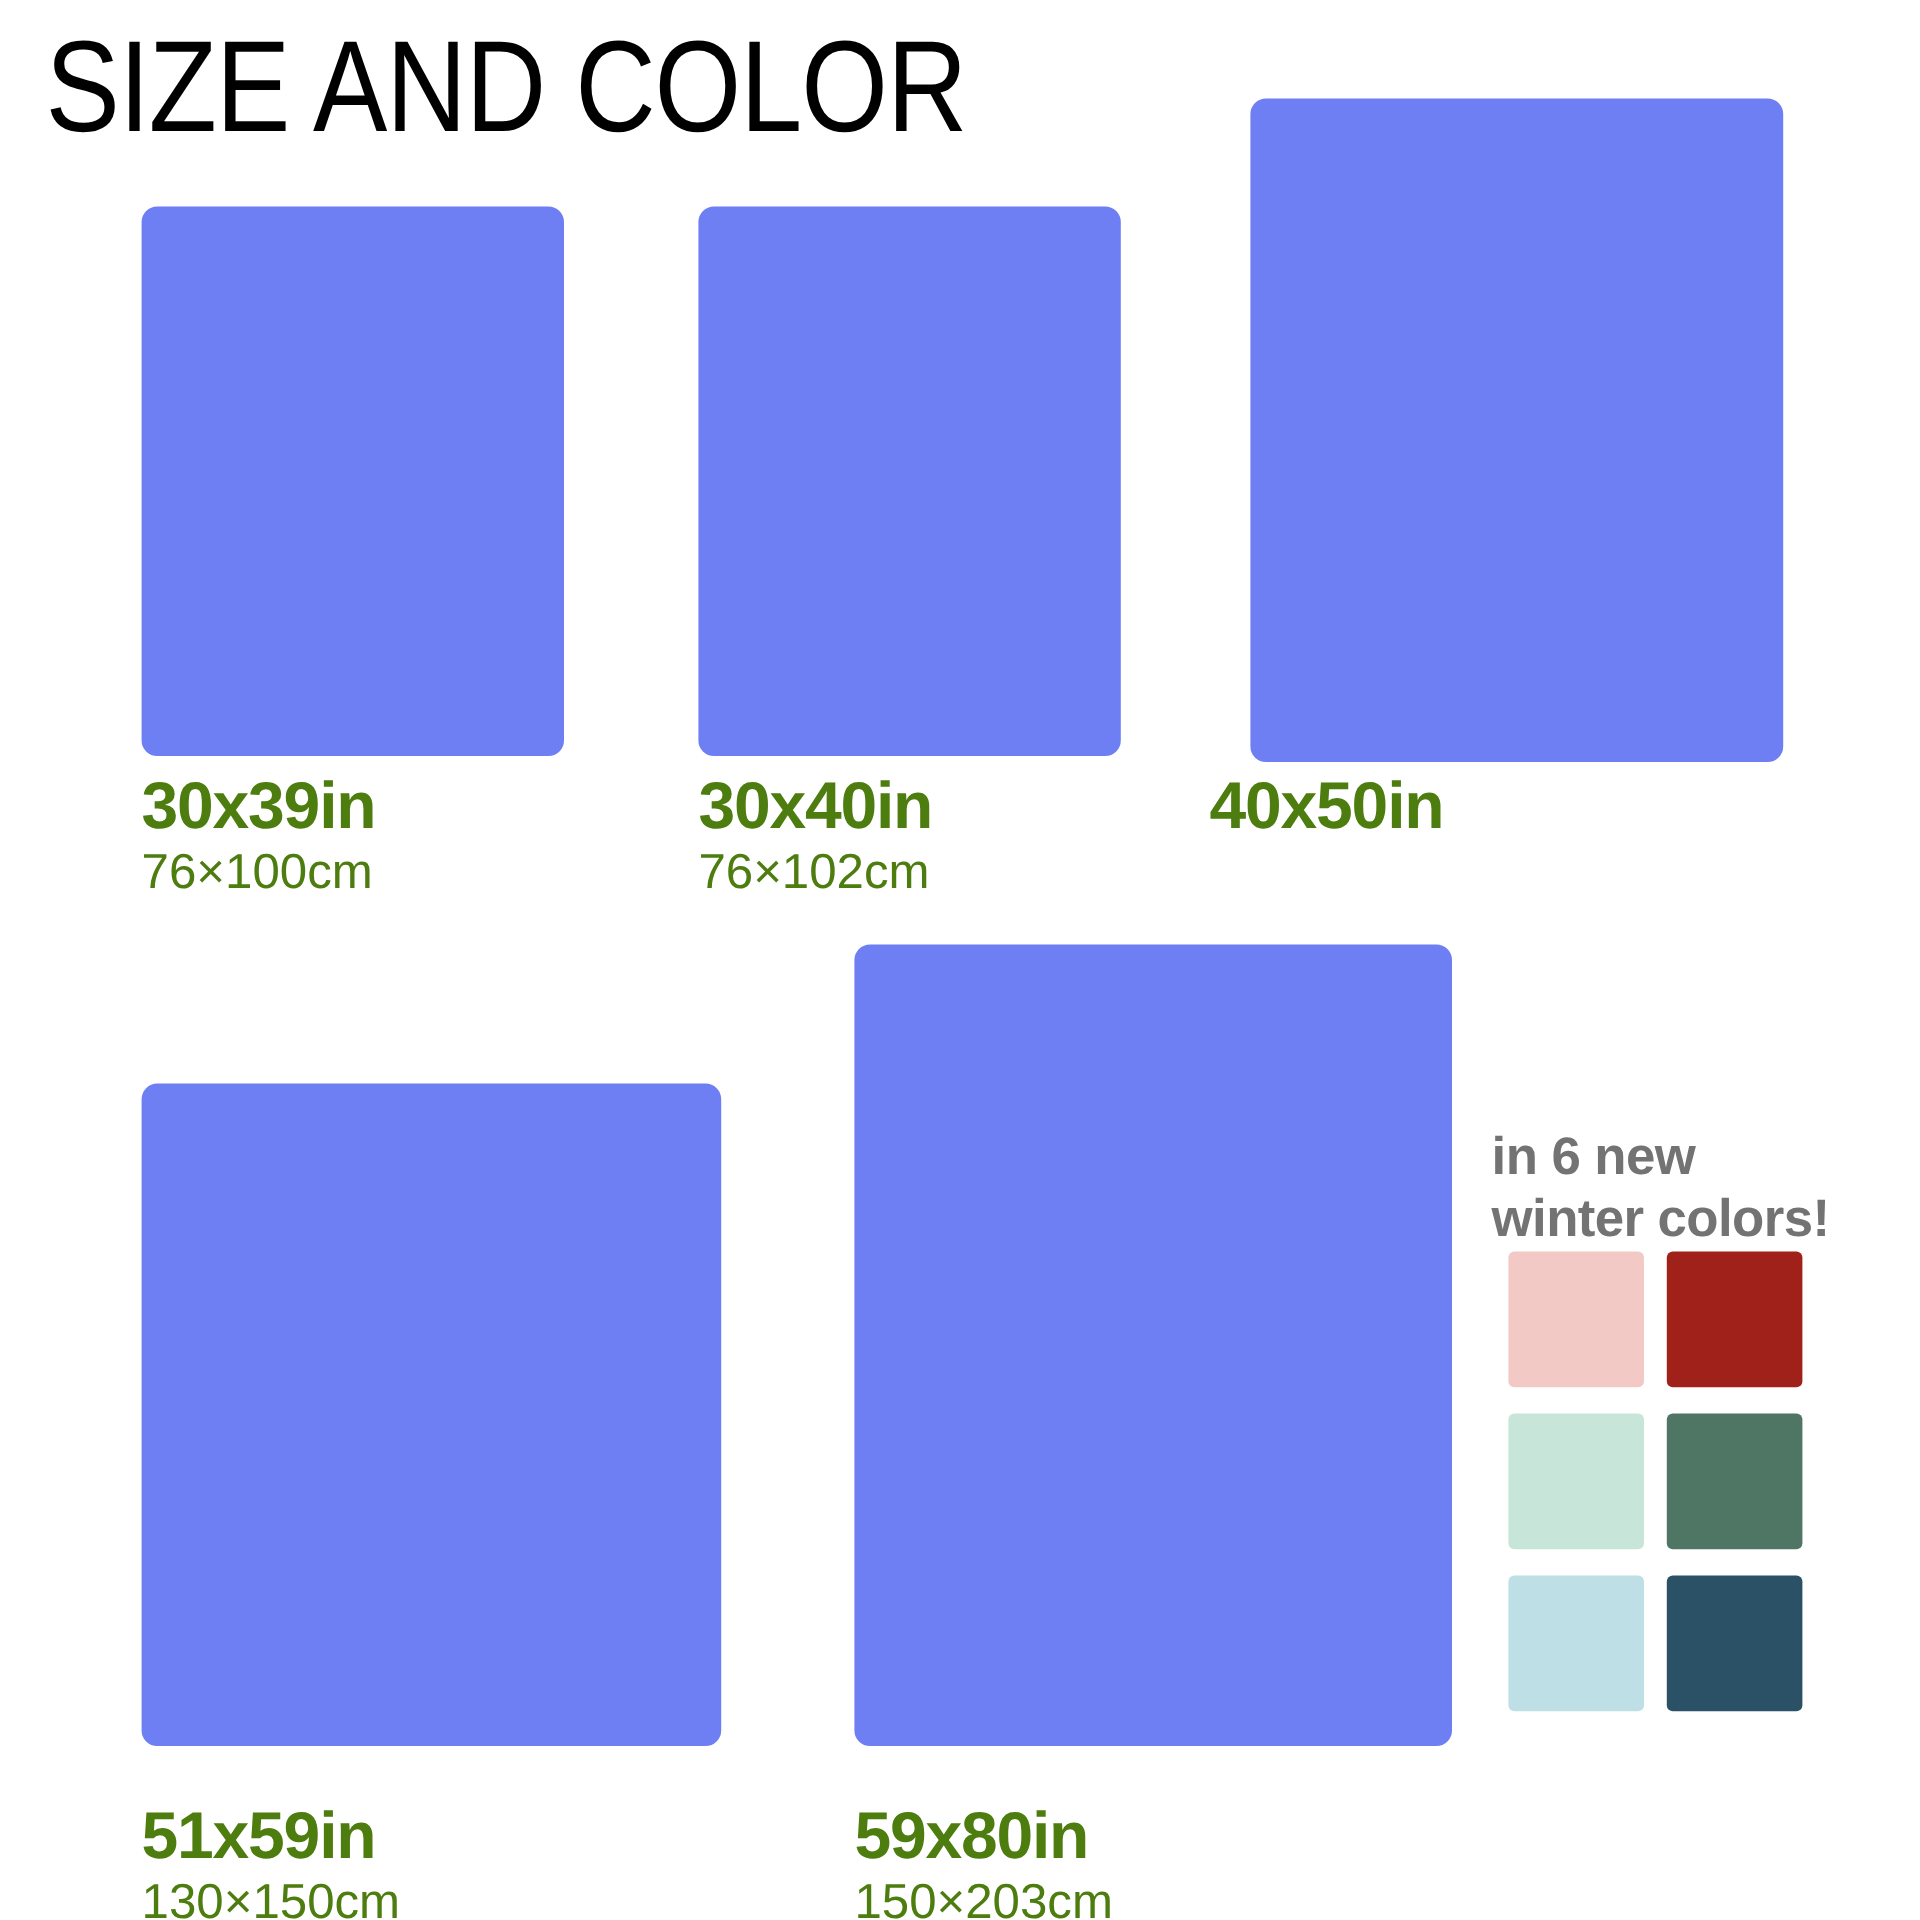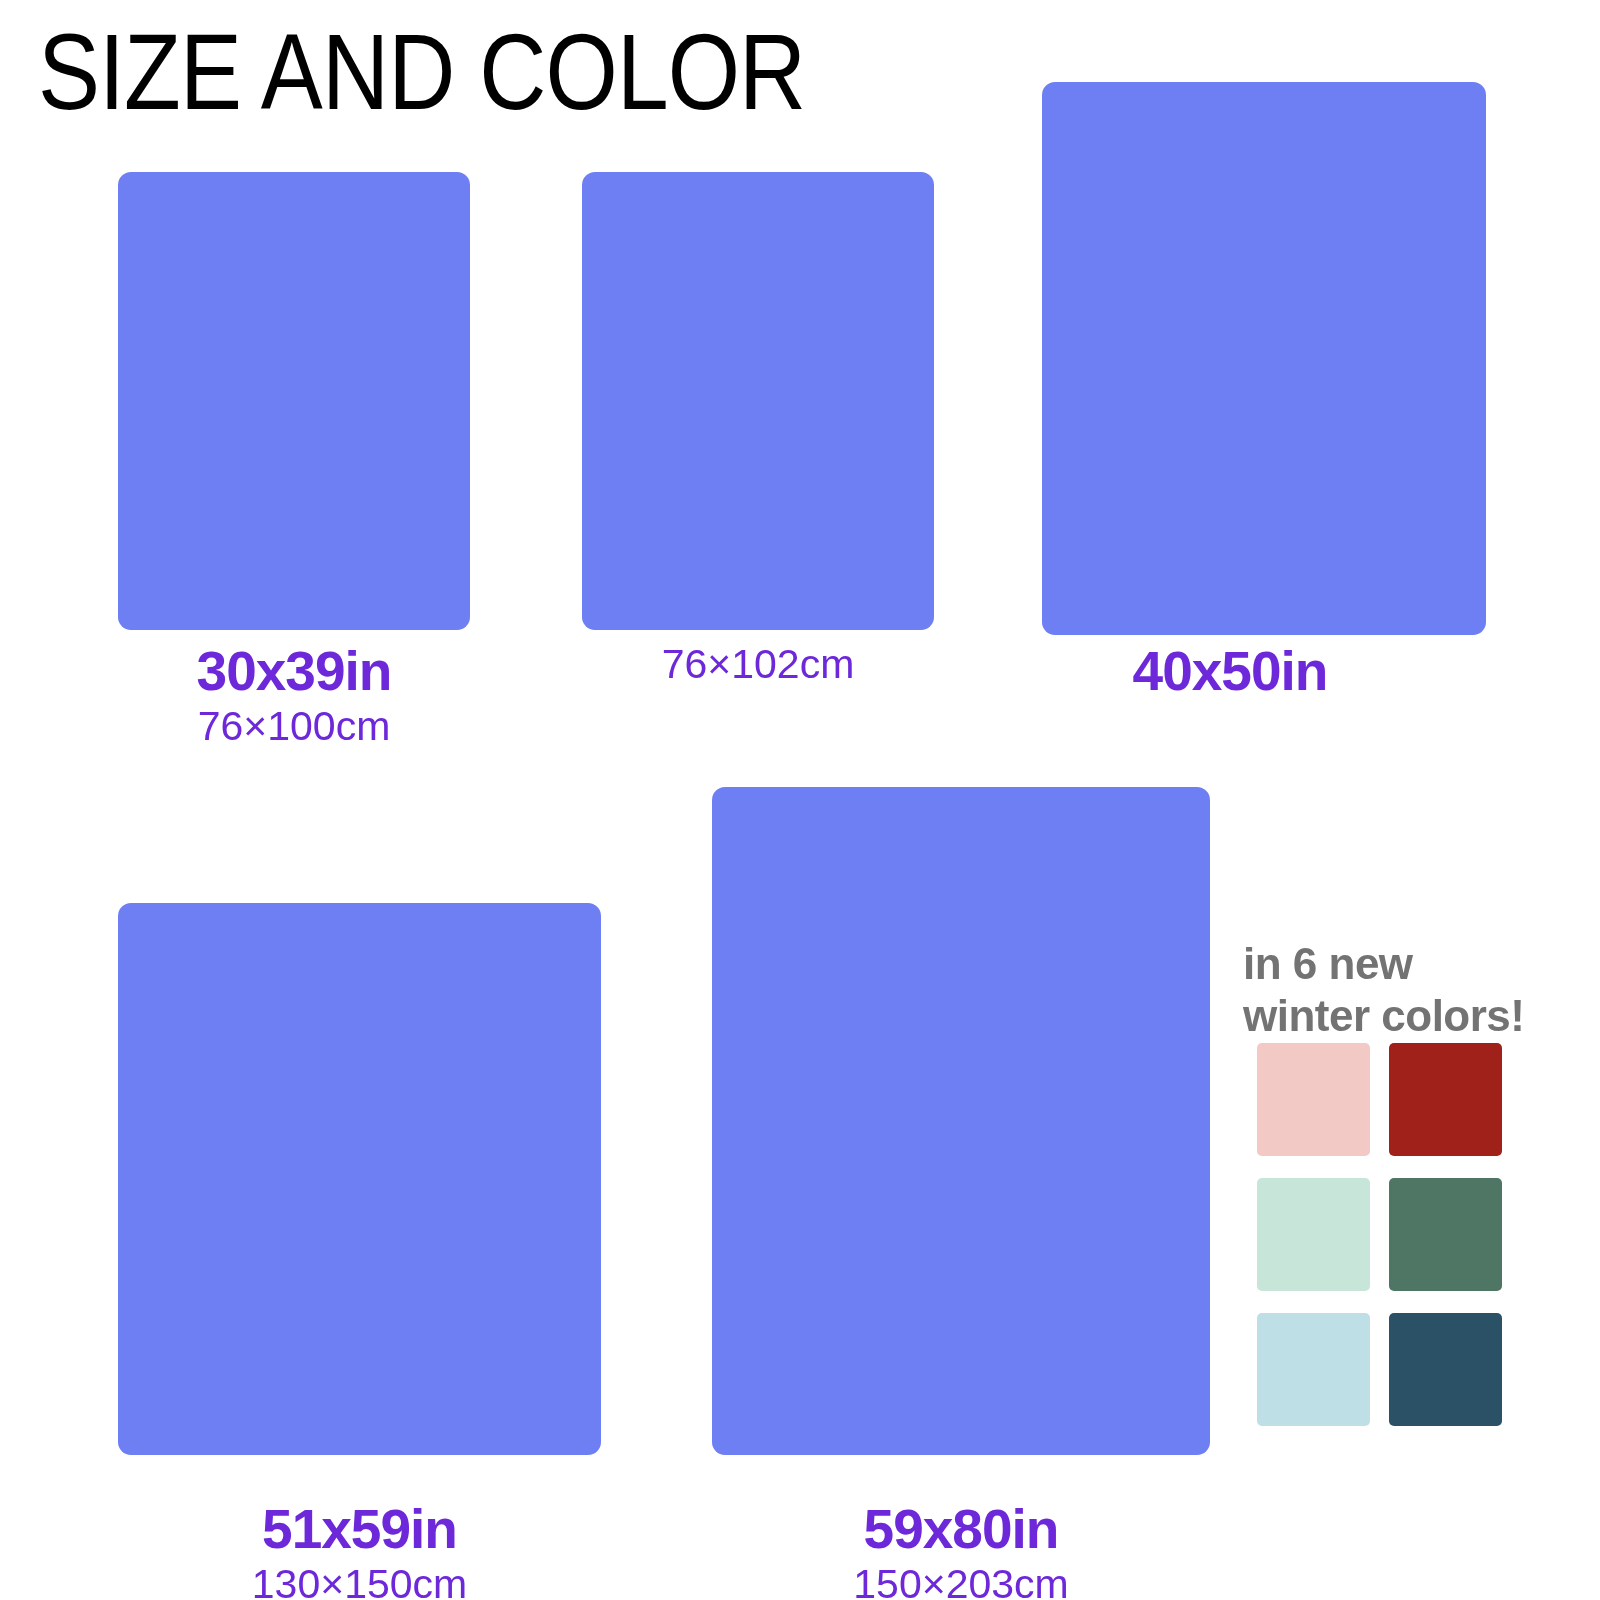--- a/index.html
+++ b/index.html
@@ -40,22 +40,21 @@
   
   .blanket {
     position: absolute;
     border-radius: 13px;
     background: #6E7FF3;
   }
 
   
   .size-caption {
     position: absolute;
-    text-align: center;
-    color: #6d28d9;
+    color: #4d7c0f;
   }
   .size-inch {
     font-family: "Liberation Sans", sans-serif;
     font-weight: bold;
     font-size: 55px;
     line-height: 62px;
     letter-spacing: -1px;
     white-space: nowrap;
   }
   .size-cm {
@@ -114,20 +113,21 @@
   <div class="blanket" style="left: 582px; top: 172px; width: 352px; height: 458px; background: rgb(110, 127, 243);"></div>
   <div class="blanket" style="left: 1042px; top: 82px; width: 444px; height: 553px; background: rgb(110, 127, 243);"></div>
   <div class="blanket" style="left: 118px; top: 903px; width: 483px; height: 552px; background: rgb(110, 127, 243);"></div>
   <div class="blanket" style="left: 712px; top: 787px; width: 498px; height: 668px; background: rgb(110, 127, 243);"></div>
 
   <div class="size-caption" style="left: 118px; top: 640px; width: 352px;">
     <div class="size-inch">30x39in</div>
     <div class="size-cm">76×100cm</div>
   </div>
   <div class="size-caption" style="left: 582px; top: 640px; width: 352px;">
+    <div class="size-inch">30x40in</div>
     <div class="size-cm">76×102cm</div>
   </div>
   <div class="size-caption" style="left: 1008px; top: 640px; width: 444px;">
     <div class="size-inch">40x50in</div>
   </div>
   <div class="size-caption" style="left: 118px; top: 1498px; width: 483px;">
     <div class="size-inch">51x59in</div>
     <div class="size-cm">130×150cm</div>
   </div>
   <div class="size-caption" style="left: 712px; top: 1498px; width: 498px;">

